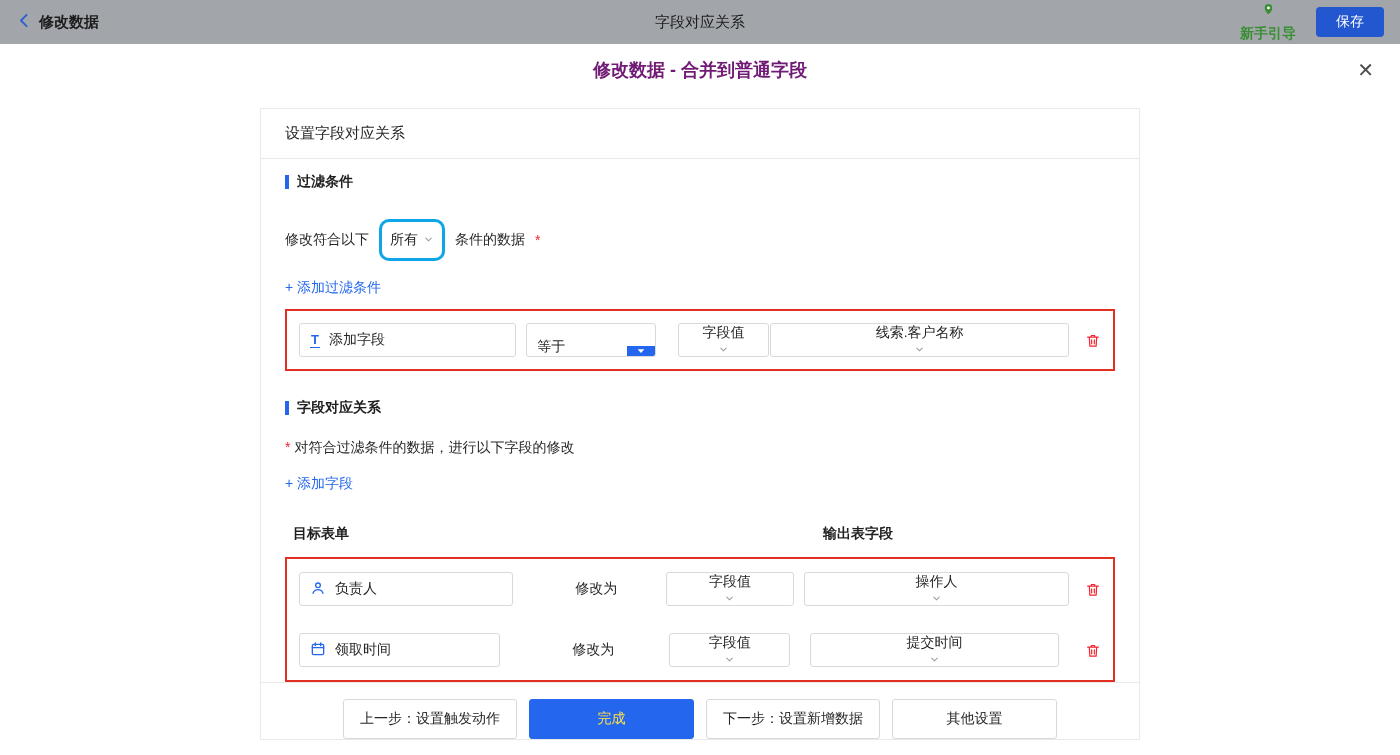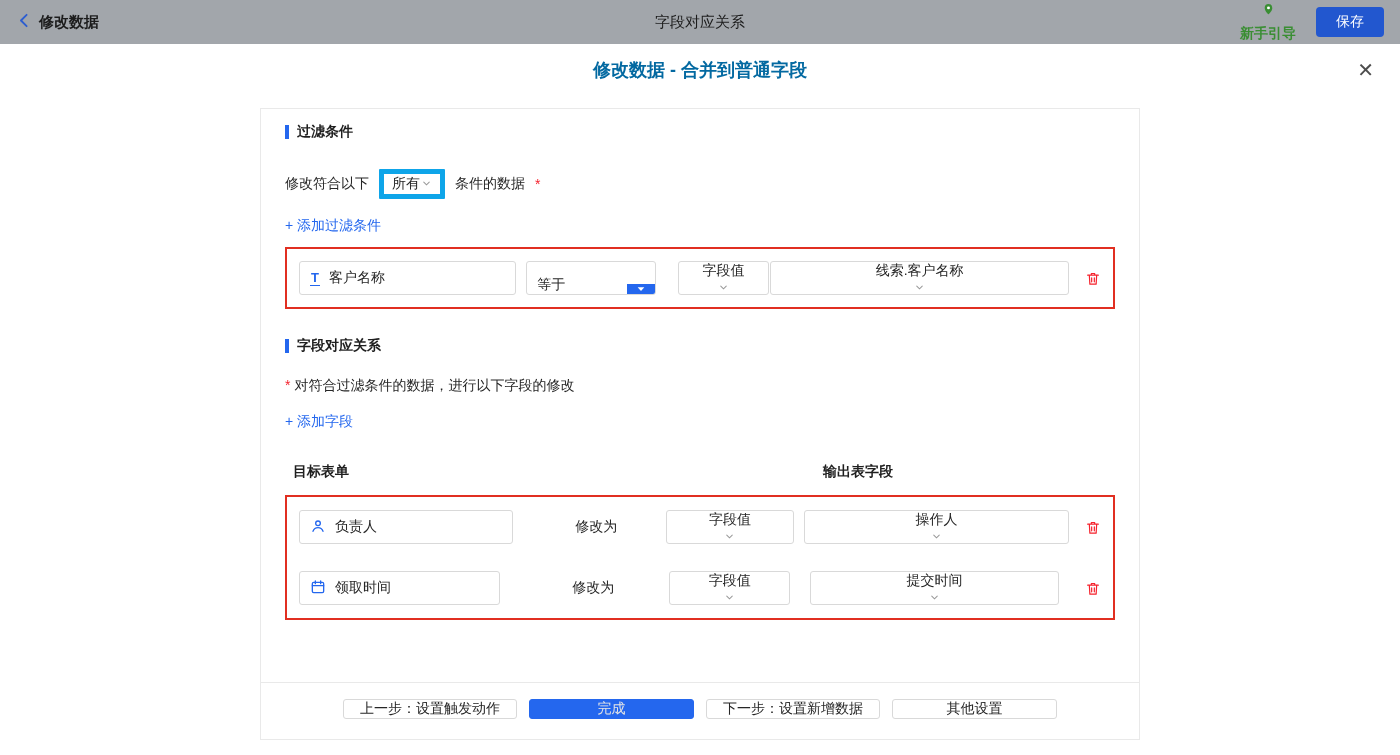--- a/index.html
+++ b/index.html
@@ -21,21 +21,21 @@
   }
   .topbar-right { margin-left:auto; display:flex; align-items:center; gap:20px; }
   .guide { display:flex; align-items:center; gap:5px; color:#3a8e33; font-size:14px; cursor:pointer; font-weight:600;flex-direction:column; }
   .save-btn {
     background:#2257cf; color:#fff; border:none; border-radius:4px;
     height:30px; padding:0 20px; font-size:14px; cursor:pointer;
   }
 
   
   .modal-header { height:52px; display:flex; align-items:center; justify-content:center; position:relative; background:#fff; }
-  .modal-title { font-size:18px; font-weight:700; color:#0369a1; }
+  .modal-title { font-size:18px; font-weight:700; color:#701a75; }
   .modal-close {
     position:absolute; right:26px; top:50%; transform:translateY(-50%);
     font-size:20px; color:#4d4d4d; cursor:pointer; line-height:1;
   }
 
   
   .card {
     width:880px; height:632px; margin:12px auto 0;
     border:1px solid #e9e9e9; background:#fff;
     display:flex; flex-direction:column;
@@ -44,21 +44,21 @@
     padding:15px 24px; font-size:15px; color:#262626;
     border-bottom:1px solid #e9e9e9; flex:0 0 auto;
   }
   .card-body { flex:1 1 auto; padding:14px 24px 0; }
 
   .section-title { display:flex; align-items:center; gap:8px; font-weight:700; font-size:14px; color:#1f1f1f; }
   .section-bar { width:4px; height:14px; background:#2467ee; flex:0 0 auto; }
 
   .cond-line { display:flex; align-items:center; gap:10px; margin-top:28px; }
   .mini-select {
-    width:66px; height:30px; border:5px solid #0ea5e9; border-radius:1px;
+    width:66px; height:42px; border:3px solid #0ea5e9; border-radius:10px;
     display:flex; align-items:center; justify-content:space-between;
     padding:0 8px; cursor:pointer; background:#fff;
   }
   .required { color:#f5222d; }
 
   .add-link { color:#2467ee; cursor:pointer; display:inline-block; margin:18px 0 12px; }
 
   .red-box { border:2px solid #e12f21; padding:12px; }
   .red-box.mapping { padding:13px 12px; }
 
@@ -102,25 +102,25 @@
   .action-text { margin-left:62px; width:56px; color:#262626; }
 
   .mt26 { margin-top:28px; }
 
   
   .card-footer {
     flex:0 0 auto; border-top:1px solid #e9e9e9; padding:16px 0 20px;
     display:flex; justify-content:center; gap:12px;
   }
   .btn {
-    height:20px; min-width:165px; padding:0 16px; border:1px solid #d9d9d9;
+    height:40px; min-width:165px; padding:0 16px; border:1px solid #d9d9d9;
     background:#fff; border-radius:3px; font-size:14px; color:#262626; cursor:pointer;
     font-family:inherit;
   }
-  .btn.primary { background:#2467ee; border-color:#2467ee; color:#e5e5e5; }
+  .btn.primary { background:#2467ee; border-color:#2467ee; color:#fde047; }
 </style>
 </head>
 <body>
 
 <div class="topbar">
   <div class="topbar-left">
     <span>
       <svg width="17" height="17" viewBox="0 0 24 24" fill="none" stroke="#2d5ed0" stroke-width="2.6" stroke-linecap="round" stroke-linejoin="round">
           <path d="M15 4 L7 12 L15 20"></path>
         </svg>
@@ -141,20 +141,21 @@
     <button class="save-btn">保存</button>
   </div>
 </div>
 
 <div class="modal-header">
   <div class="modal-title">修改数据 - 合并到普通字段</div>
   <div class="modal-close">✕</div>
 </div>
 
 <div class="card">
+  <div class="card-header">设置字段对应关系</div>
 
   <div class="card-body">
 
     
     <div class="section-title">
       <span class="section-bar"></span>
       <span>过滤条件</span>
     </div>
 
     <div class="cond-line">
@@ -170,21 +171,21 @@
       <span>条件的数据</span>
       <span class="required">*</span>
     </div>
 
     <span class="add-link">+ 添加过滤条件</span>
 
     <div class="red-box">
       <div class="flex-row">
         <div class="field-input">
           <span class="ticon">T</span>
-          <span>客户名称</span>
+          <span>添加字段</span>
         </div>
         <div class="op-select">
           <span class="op-label">等于</span>
           <span class="op-caret">
             <svg width="10" height="10" viewBox="0 0 24 24" fill="#fff">
                 <path d="M4 8h16l-8 9z"></path>
               </svg>
           </span>
         </div>
         <div class="sel type">

